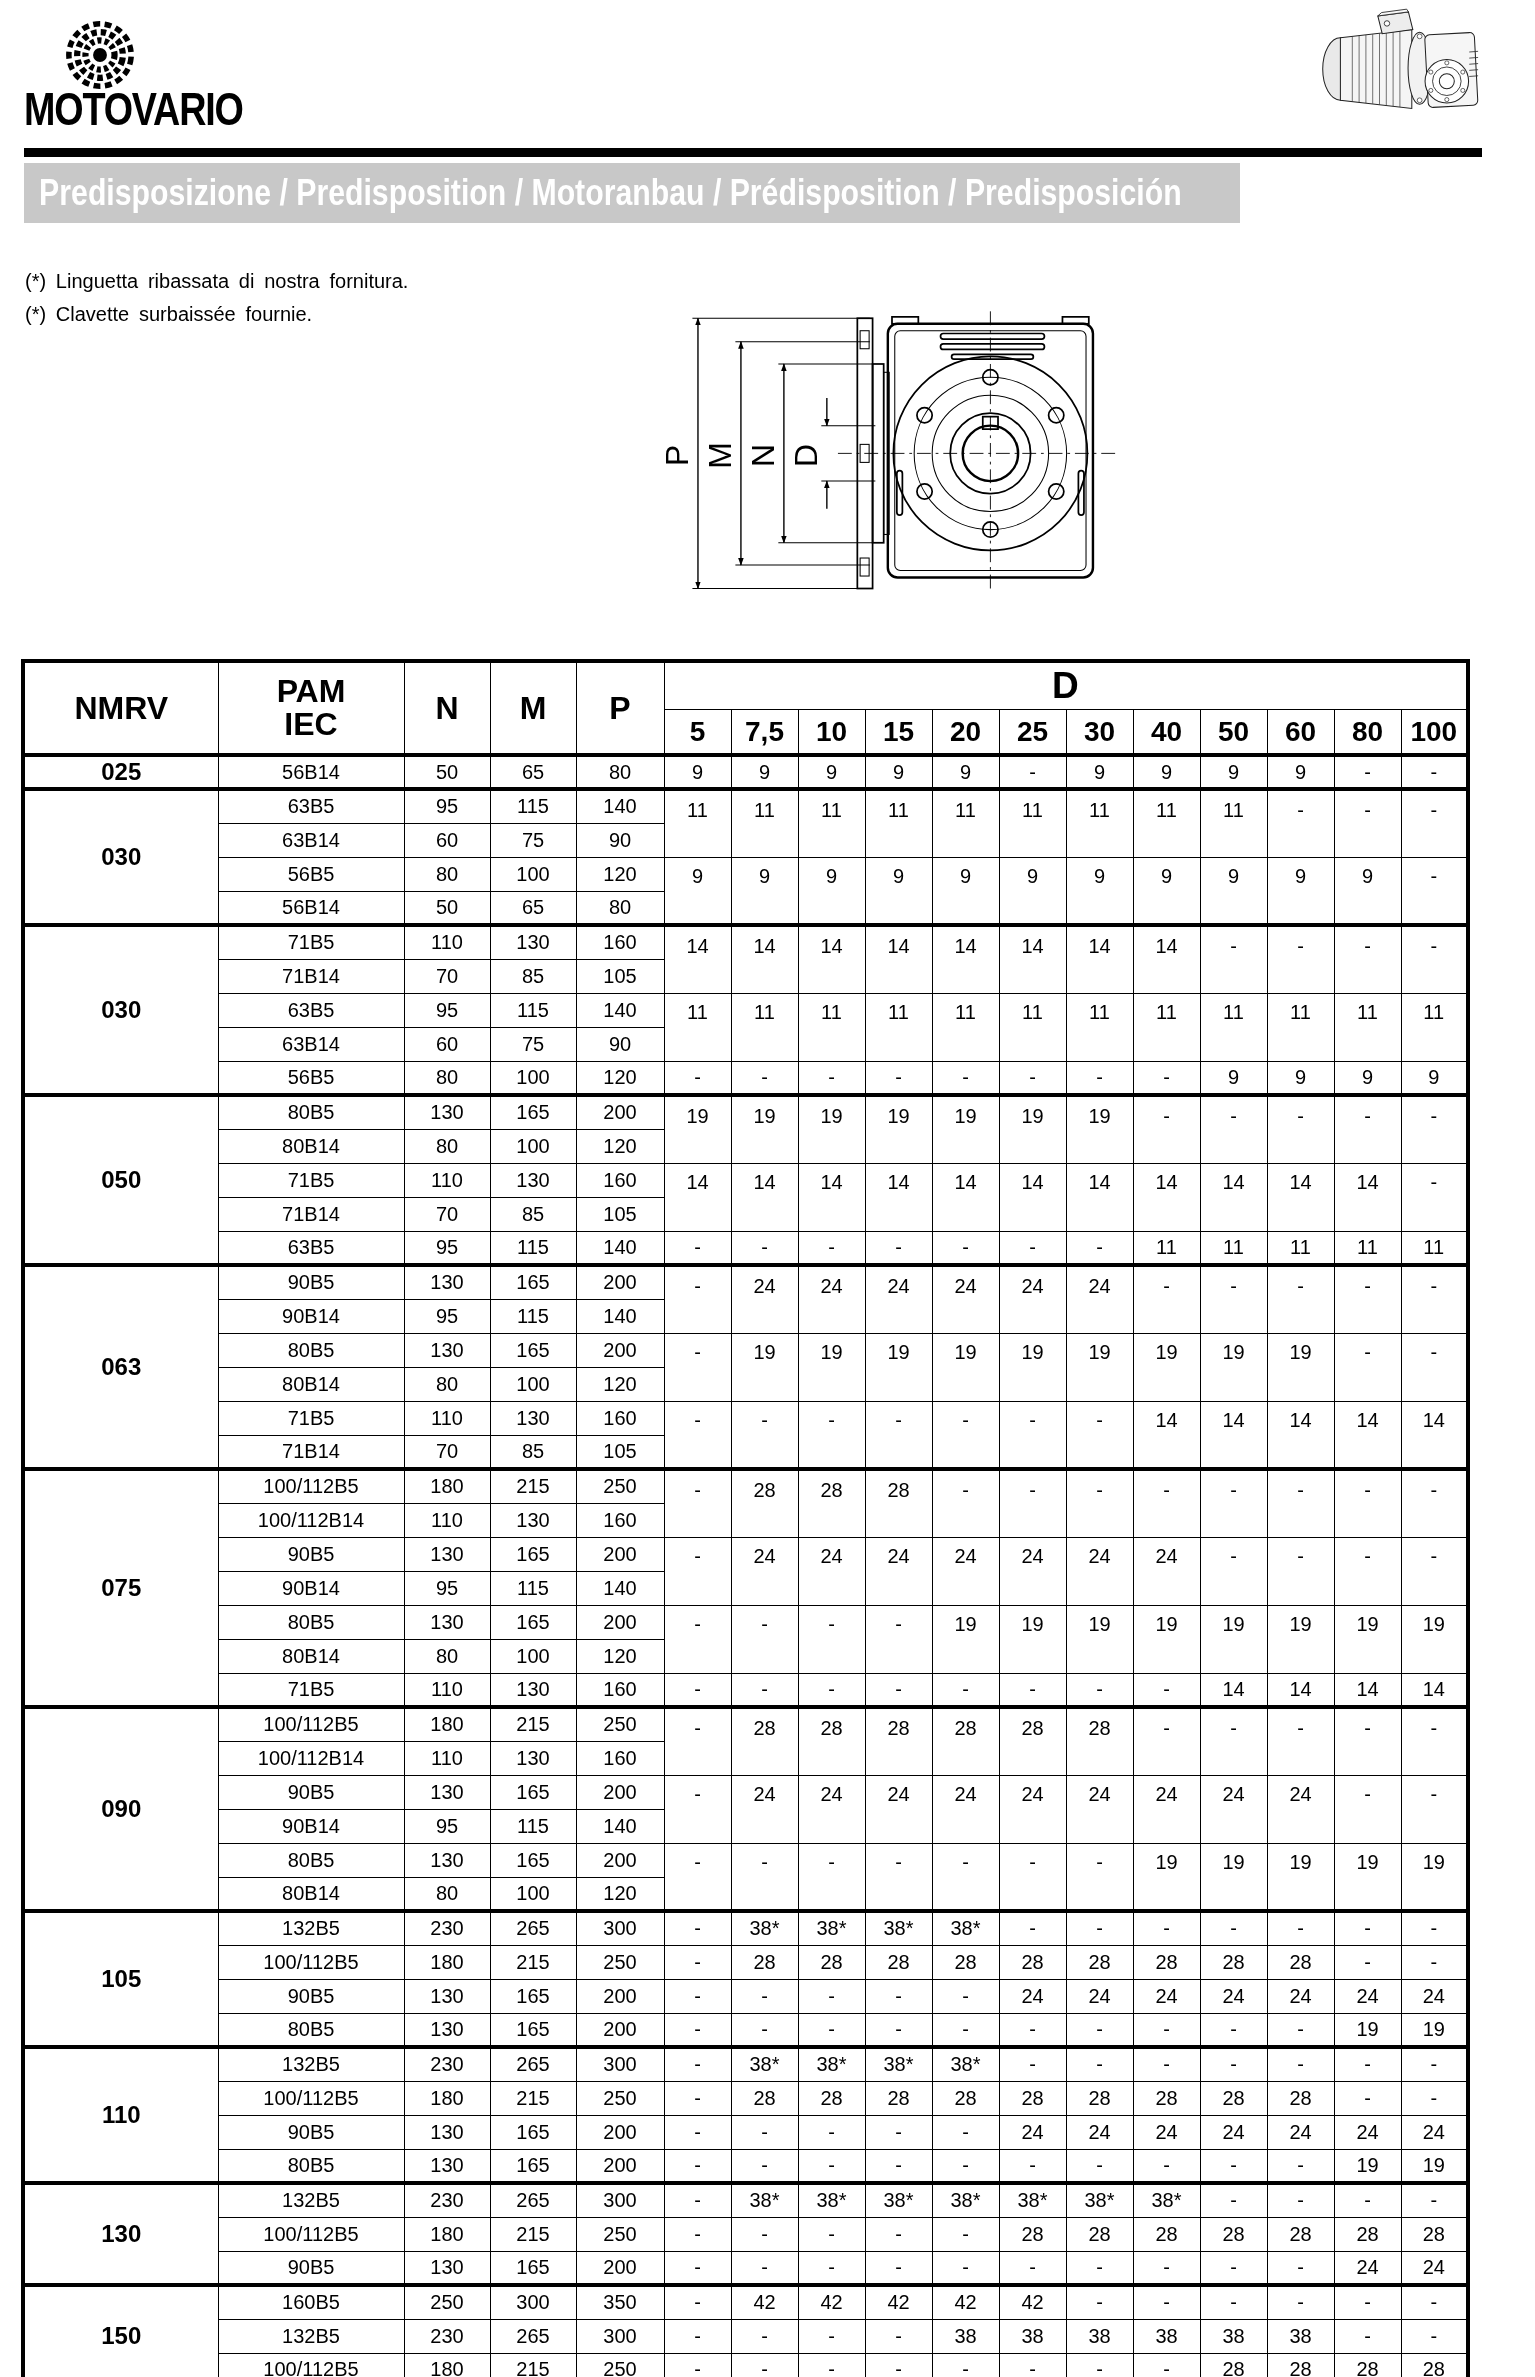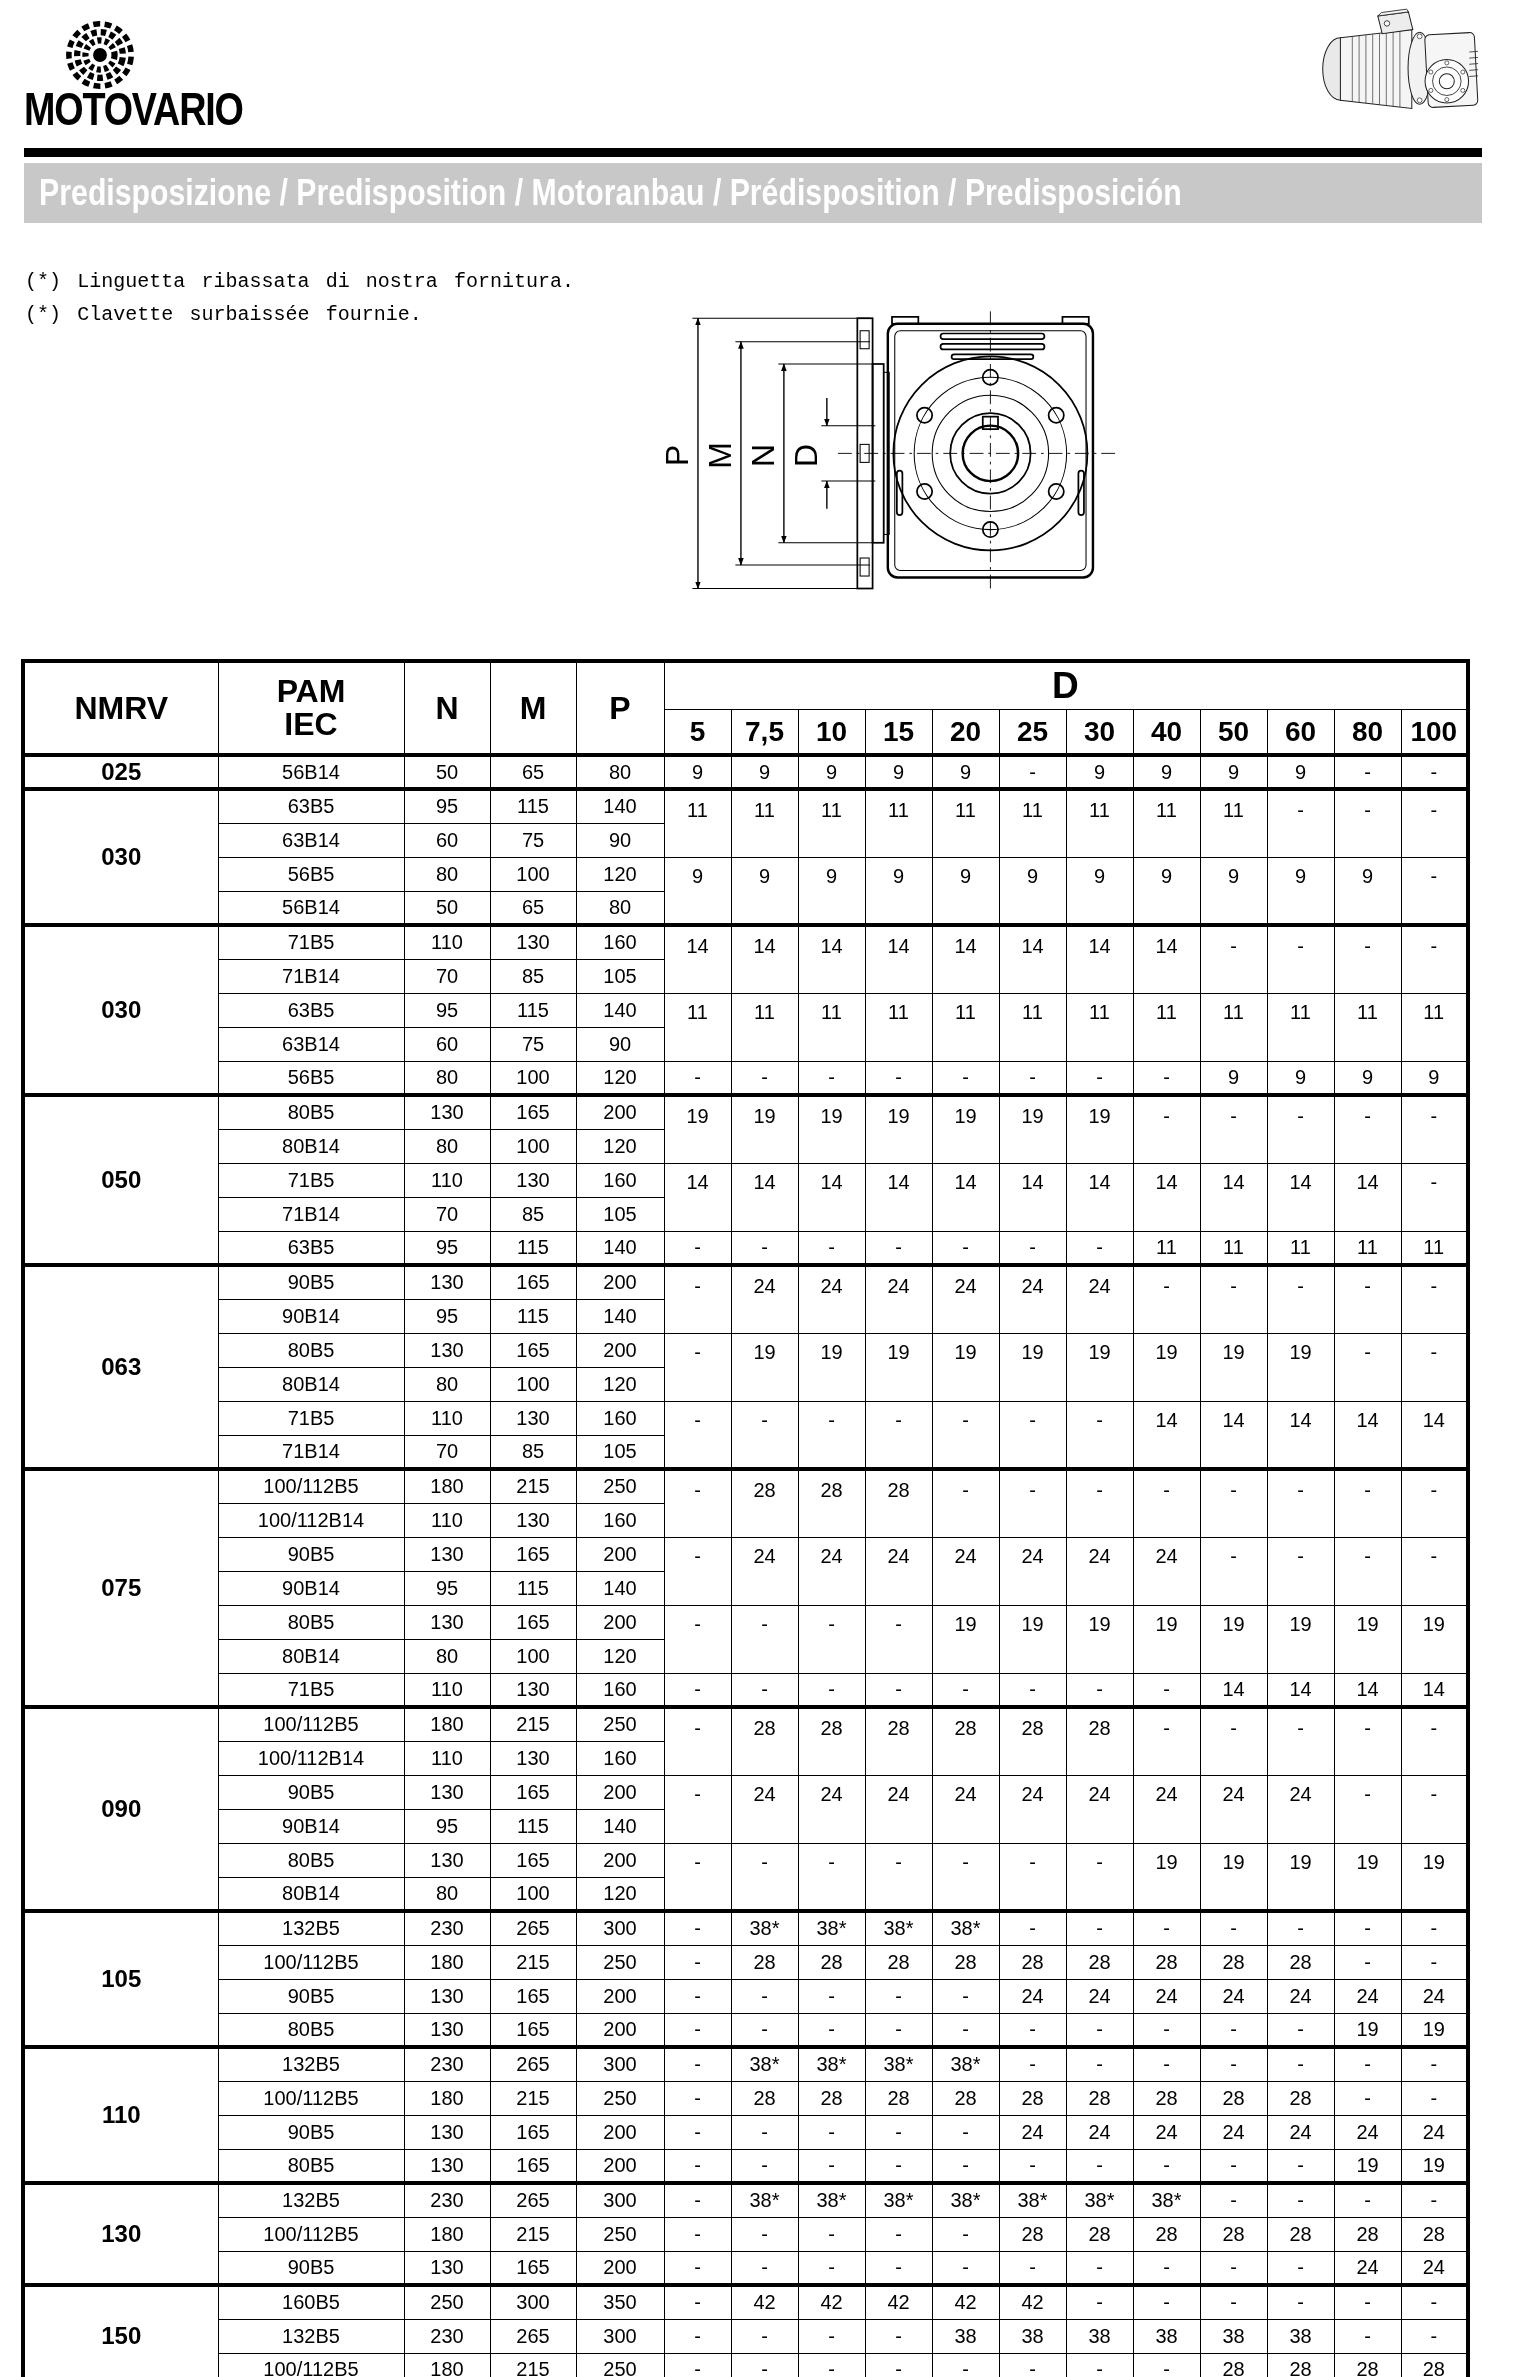--- a/index.html
+++ b/index.html
@@ -20,37 +20,36 @@
     position: absolute; left: 0px; top: 67px;
     font-size: 46px; font-weight: bold; letter-spacing: -1.4px;
     transform: scaleX(0.82); transform-origin: left center;
     white-space: nowrap;
   }
   #motor-illustration { left: 1308px; top: 1.4px; }
   #header-rule { left: 23.6px; top: 148px; width: 1458px; height: 9px; background: #000; }
 
   
   #title-bar {
-    left: 23.6px; top: 163px; width: 1458px; height: 60px;
+    left: 23.6px; top: 163px; width: 1216px; height: 60px;
     background: #c8c8c8;
     display: flex; align-items: center;
   }
   #title-bar span {
     color: #ffffff; font-weight: bold; font-size: 36px;
     padding-left: 18px; white-space: nowrap;
     transform: scaleX(0.84); transform-origin: left center;
     letter-spacing: 0px;
   }
 
   
   #notes { left: 25px; top: 265px; width: 623px; }
   #notes .note-line {
     font-size: 20px; line-height: 33px; word-spacing: 4.2px;
     white-space: nowrap;
-    font-family: Liberation Mono, monospace;
   }
 
   
   #dimension-drawing { left: 655px; top: 242px; }
 
   
   table.spec {
     position: absolute; left: 21px; top: 627px;
     border-collapse: collapse; table-layout: fixed;
     border: 4.8px solid #000;

